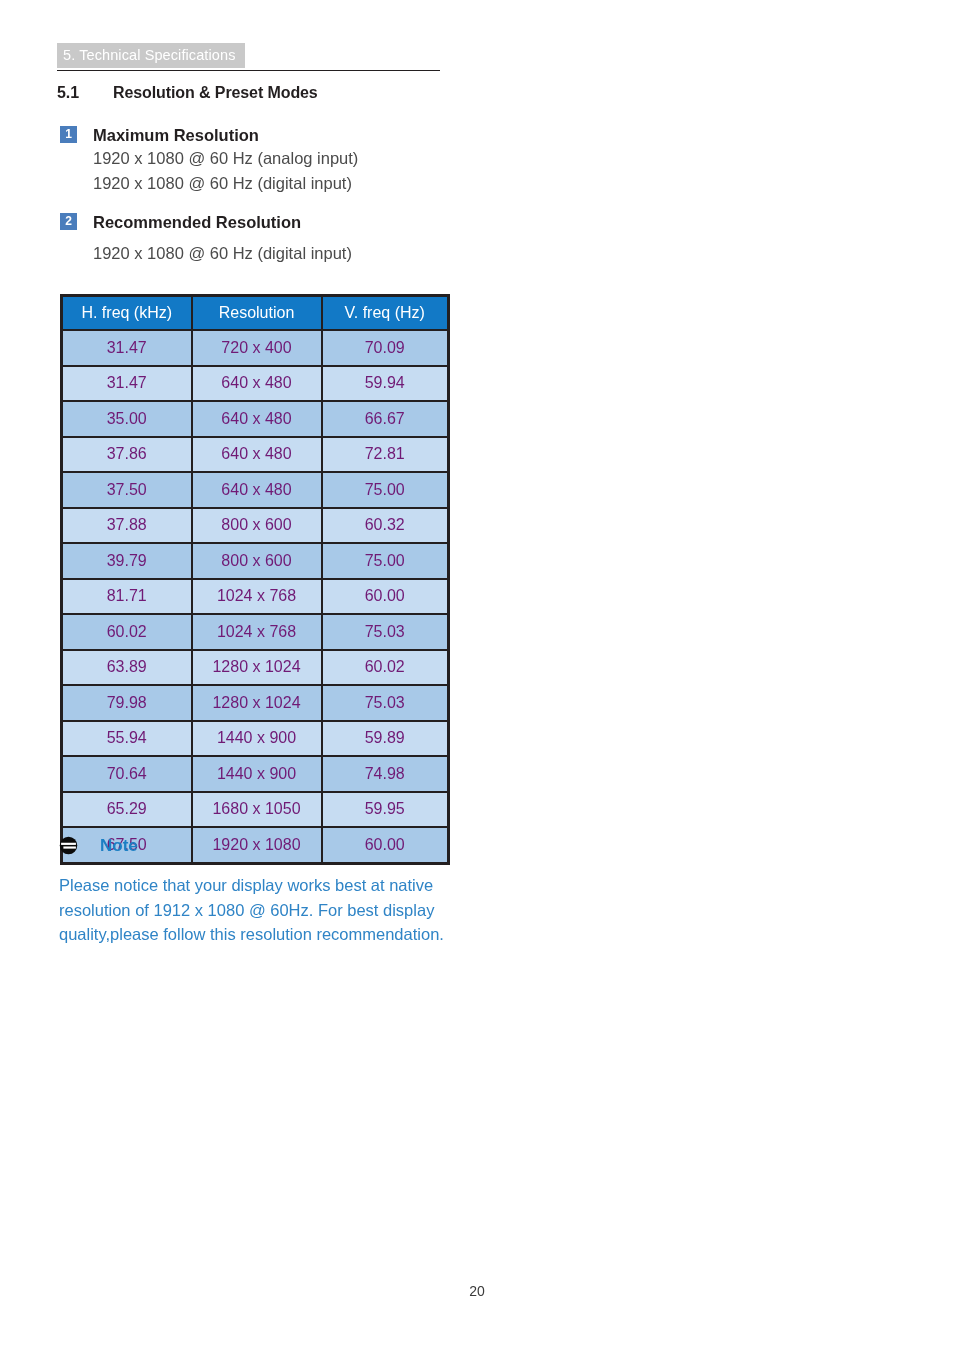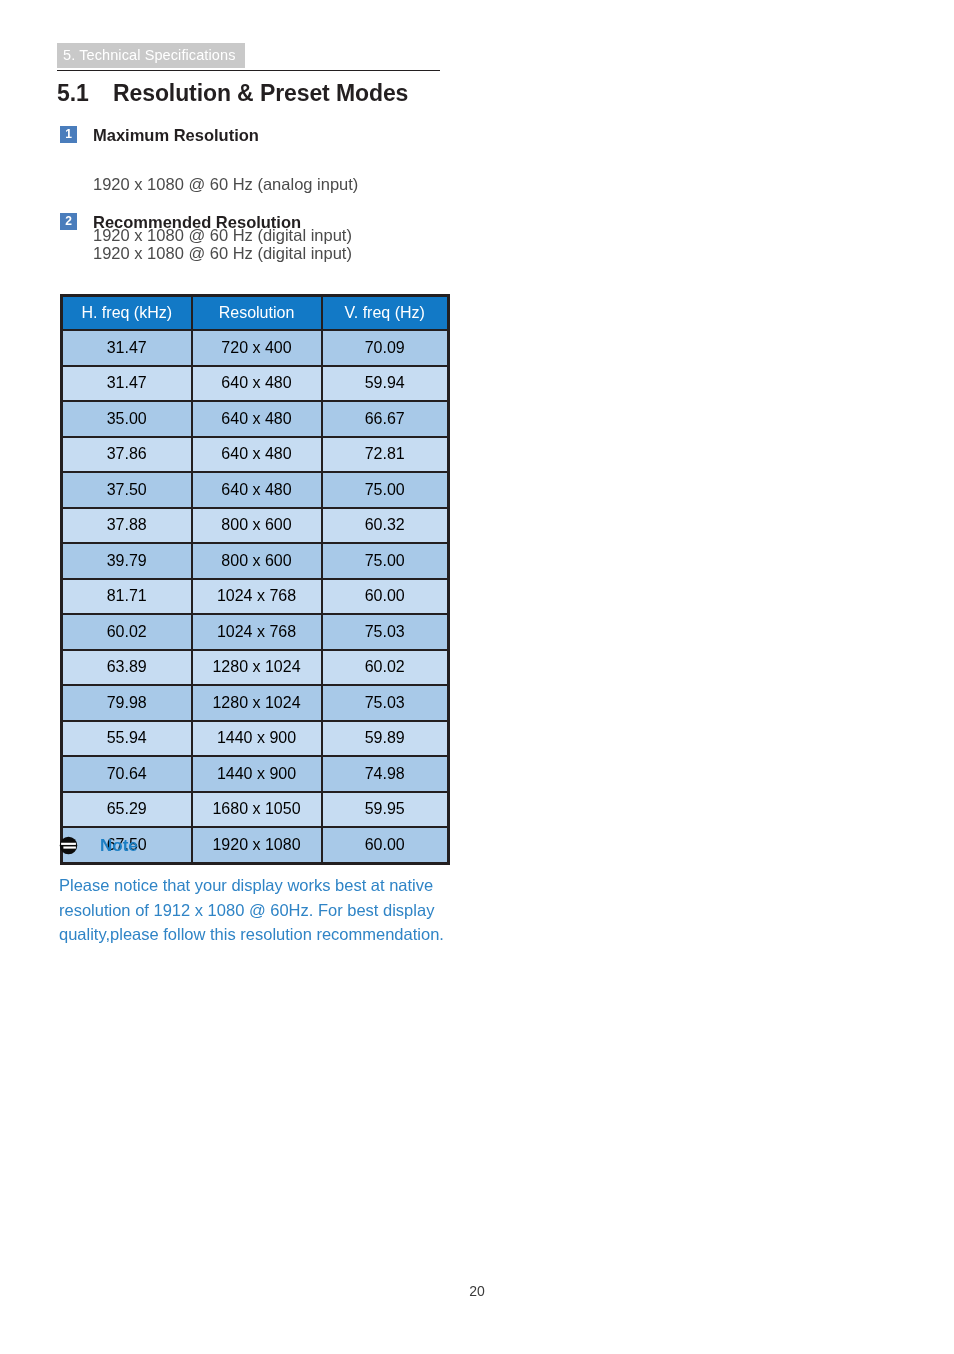--- a/index.html
+++ b/index.html
@@ -44,21 +44,21 @@
     width: 383px;
     height: 1px;
     background: #231f20;
   }
 
   
   .sec-heading {
     position: absolute;
     left: 57px;
     top: 78px;
-    font-size: 23px;
+    font-size: 16px;
     line-height: 30px;
     font-weight: bold;
     letter-spacing: -0.1px;
     white-space: nowrap;
   }
   .sec-heading .num {
     display: inline-block;
     width: 56px;
   }
 
@@ -89,21 +89,20 @@
     line-height: 22px;
     font-weight: bold;
     white-space: nowrap;
   }
   .numblock .sub {
     margin-left: 33px;
     font-size: 16.5px;
     line-height: 24.5px;
     color: #4b4b4b;
     white-space: nowrap;
-    margin-top: 26px;
   }
   .numblock.two .sub {
     margin-top: 8px;
   }
 
   
   .modes-table {
     position: absolute;
     left: 60px;
     top: 283px;
@@ -122,21 +121,21 @@
     padding: 0;
   }
   .modes-table th {
     background: #1279c6;
     color: #ffffff;
     font-weight: normal;
     font-size: 16px;
     height: 32px;
   }
   .modes-table td {
-    color: #000000;
+    color: #701a75;
   }
   .modes-table tbody tr:nth-child(odd) td { background: #a8c9e8; }
   .modes-table tbody tr:nth-child(even) td { background: #c6dcf2; }
 
   .col-h { width: 130px; }
   .col-r { width: 130px; }
   .col-v { width: 127px; }
 
   
   .note {

